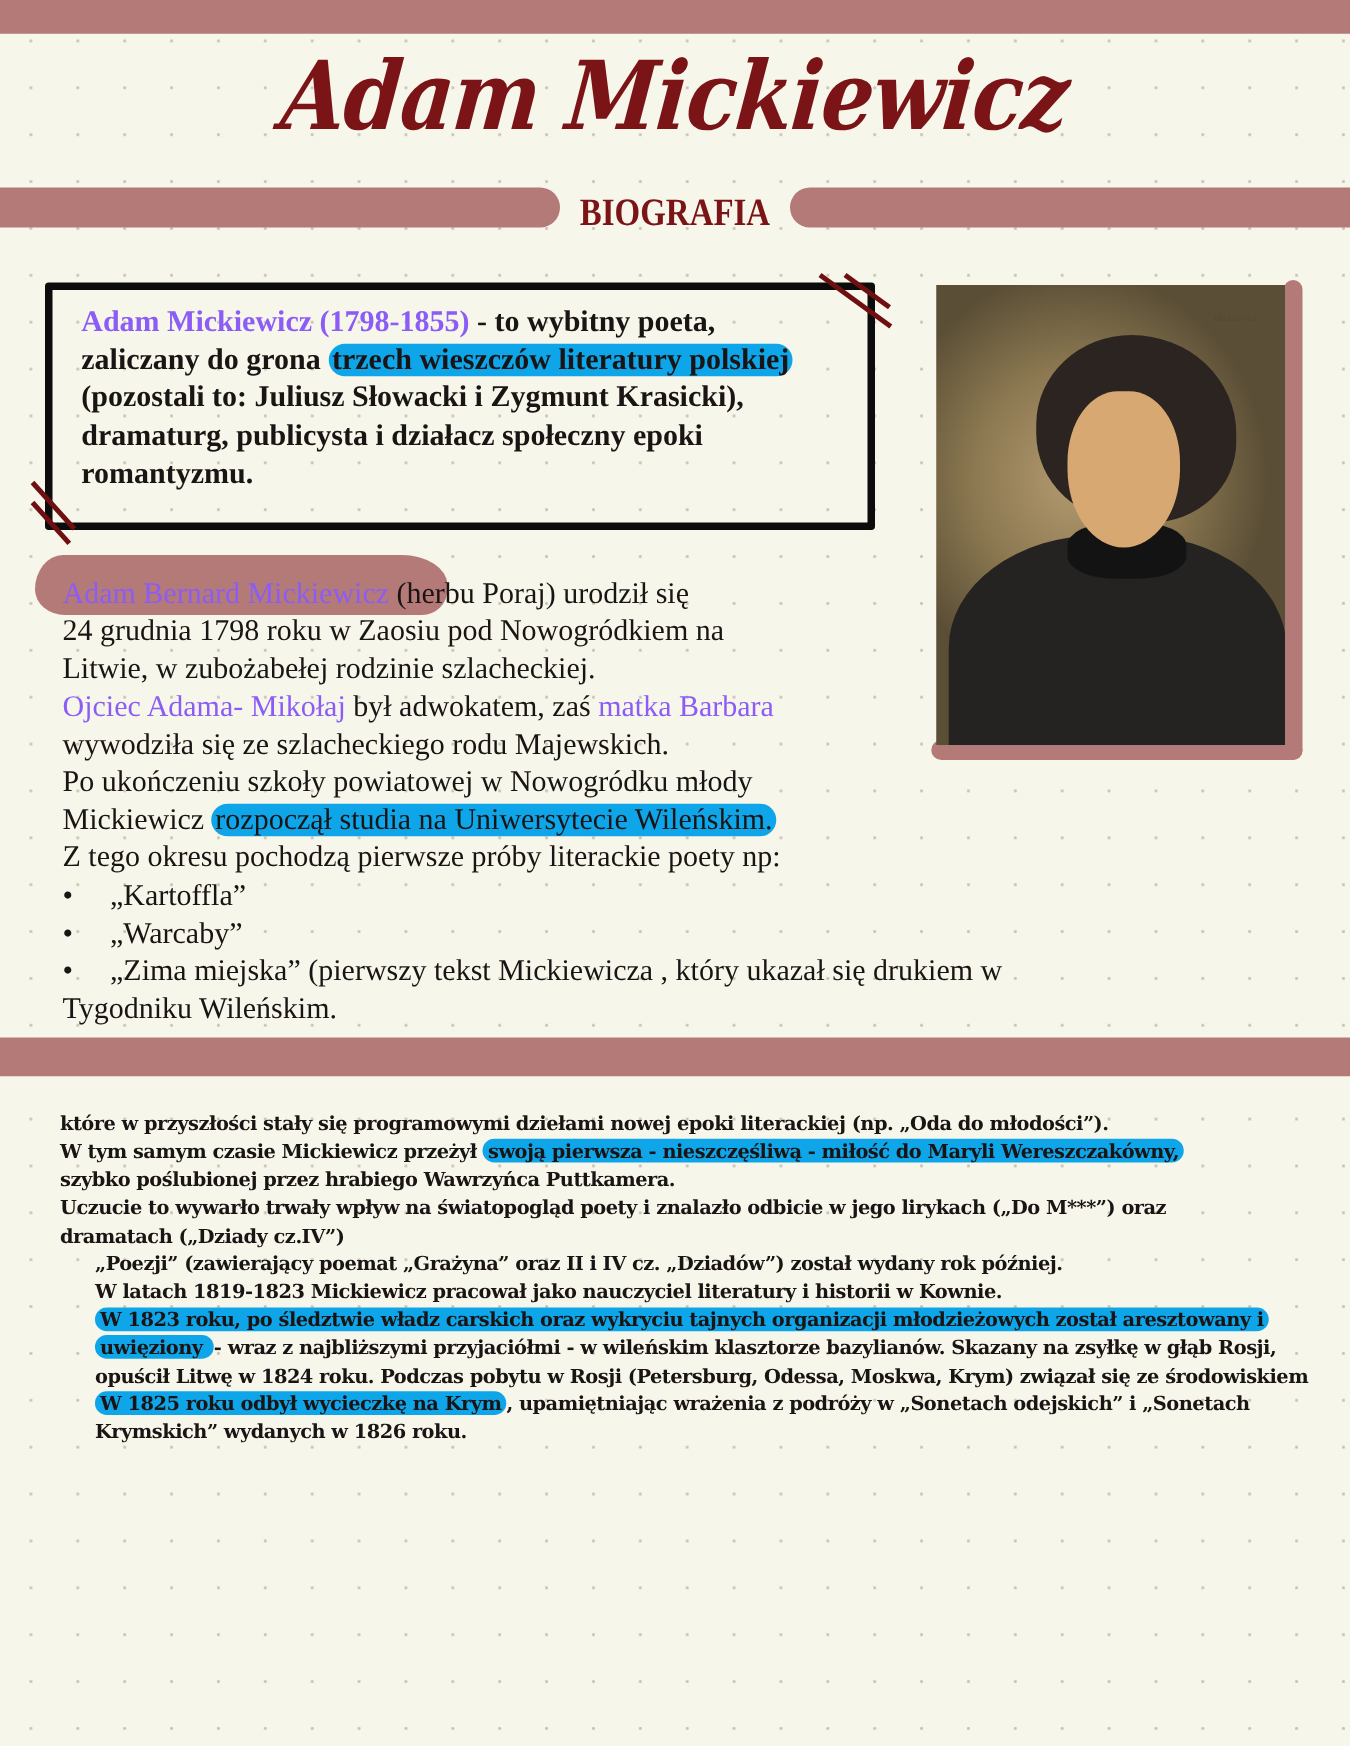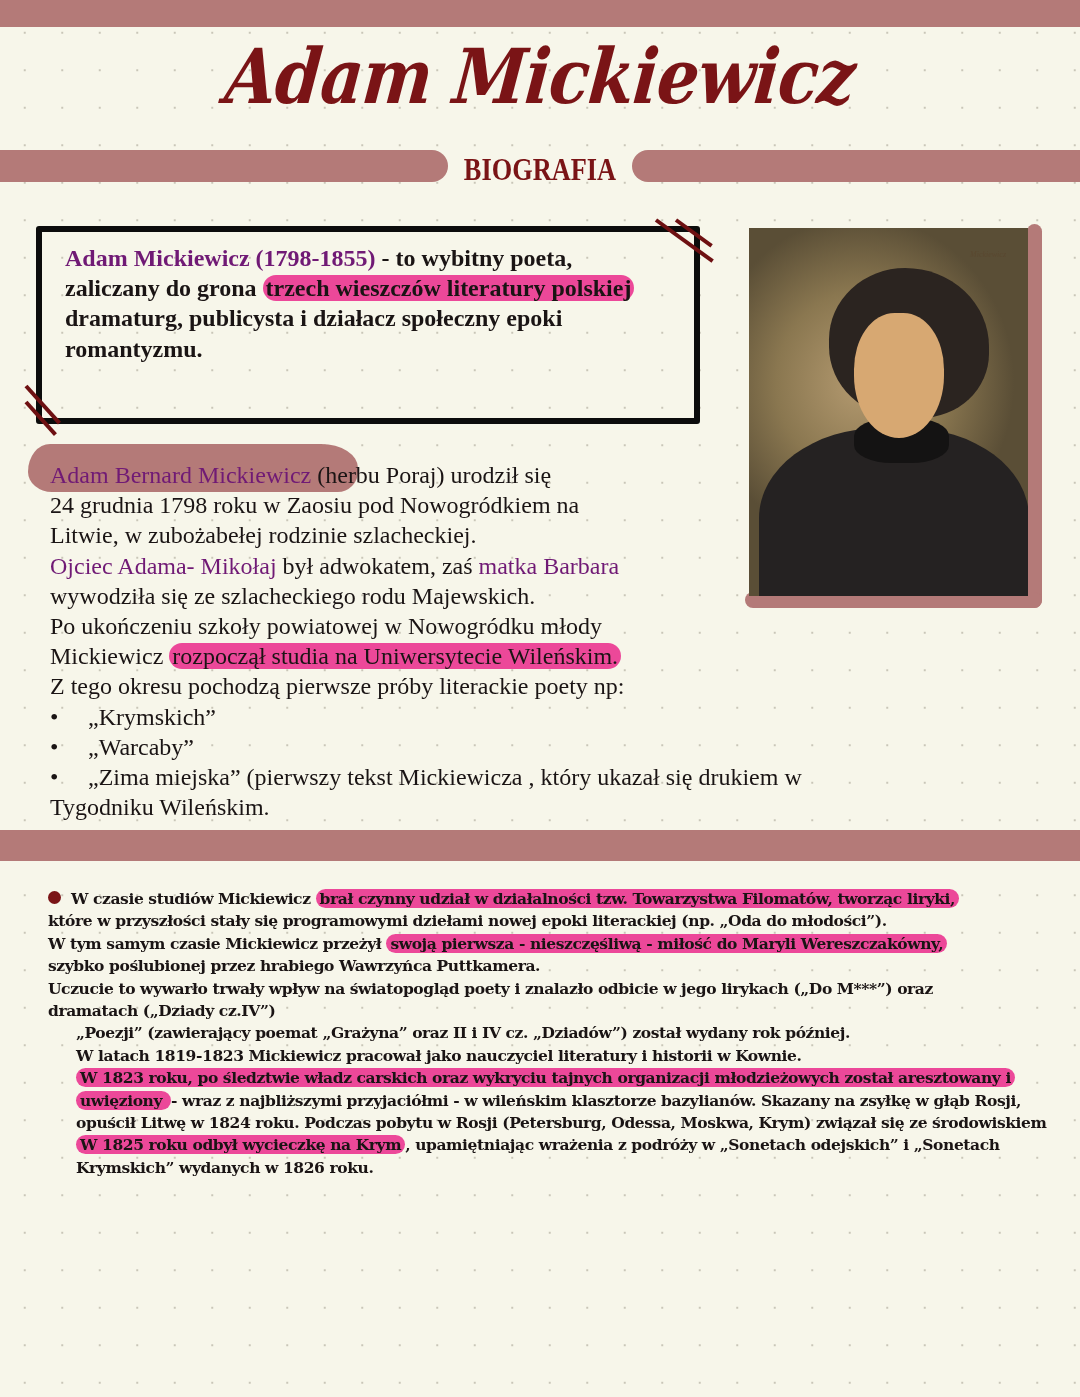--- a/index.html
+++ b/index.html
@@ -28,22 +28,22 @@
     transform: scaleX(0.85);
   }
   .intro-box {
     position: absolute; left: 36px; top: 226px; width: 652px; height: 186px;
     border: 6px solid #0c0c0c; border-radius: 3px; box-sizing: content-box;
   }
   .intro-text {
     position: absolute; left: 65px; top: 243px; width: 640px;
     font-size: 24px; font-weight: bold; line-height: 30.2px;
   }
-  .red { color: #701a75; }
-  .hl { background: #ec4899; border-radius: 14px; padding: 0 3px; }
+  .red { color: #8b5cf6; }
+  .hl { background: #0ea5e9; border-radius: 14px; padding: 0 3px; }
   .slash { position: absolute; width: 70px; height: 4px; background: #6e1012; transform-origin: left center; }
   .portrait-frame-v { left: 1027px; top: 224px; width: 15px; height: 384px; border-radius: 8px; }
   .portrait-frame-h { left: 745px; top: 592px; width: 297px; height: 16px; border-radius: 8px; }
   .portrait {
     position: absolute; left: 749px; top: 228px; width: 279px; height: 368px;
     background: radial-gradient(ellipse 55% 45% at 40% 42%, #b49a70 0%, #8a7750 55%, #5a4e36 100%);
     overflow: hidden;
   }
   .p-hair { position: absolute; left: 80px; top: 40px; width: 160px; height: 150px; border-radius: 50% 55% 45% 50%; background: #2b2420; }
   .p-face { position: absolute; left: 105px; top: 85px; width: 90px; height: 125px; border-radius: 45% 45% 50% 50%; background: #d7a872; }
@@ -84,20 +84,21 @@
 
 <div class="intro-box"></div>
 <div class="slash" style="left:656px;top:218px;transform:rotate(36deg);"></div>
 <div class="slash" style="left:676px;top:218px;transform:rotate(36deg);width:44px;"></div>
 <div class="slash" style="left:26px;top:384px;transform:rotate(48deg);width:50px;"></div>
 <div class="slash" style="left:26px;top:400px;transform:rotate(48deg);width:44px;"></div>
 
 <div class="intro-text">
   <div><span class="red">Adam Mickiewicz (1798-1855)</span><span> - to wybitny poeta,</span></div>
   <div><span>zaliczany do grona </span><span class="hl">trzech wieszczów literatury polskiej</span></div>
+  <div>(pozostali to: Juliusz Słowacki i Zygmunt Krasicki),</div>
   <div>dramaturg, publicysta i działacz społeczny epoki</div>
   <div>romantyzmu.</div>
 </div>
 
 <div class="band portrait-frame-v"></div>
 <div class="band portrait-frame-h"></div>
 <div class="portrait">
   <div class="p-coat"></div>
   <div class="p-collar"></div>
   <div class="p-hair"></div>
@@ -108,30 +109,29 @@
 <div class="blob"></div>
 <div class="bio-text">
   <span class="line"><span class="red">Adam Bernard Mickiewicz</span><span> (herbu Poraj) urodził się</span></span>
   <span class="line">24 grudnia 1798 roku w Zaosiu pod Nowogródkiem na</span>
   <span class="line">Litwie, w zubożabełej rodzinie szlacheckiej.</span>
   <span class="line"><span class="red">Ojciec Adama- Mikołaj</span><span> był adwokatem, zaś </span><span class="red">matka Barbara</span></span>
   <span class="line">wywodziła się ze szlacheckiego rodu Majewskich.</span>
   <span class="line">Po ukończeniu szkoły powiatowej w Nowogródku młody</span>
   <span class="line"><span>Mickiewicz </span><span class="hl">rozpoczął studia na Uniwersytecie Wileńskim.</span></span>
   <span class="line">Z tego okresu pochodzą pierwsze próby literackie poety np:</span>
-  <span class="line"><span class="bullet">•</span><span>„Krymskich”</span></span>
+  <span class="line"><span class="bullet">•</span><span>„Kartoffla”</span></span>
   <span class="line"><span class="bullet">•</span><span>„Warcaby”</span></span>
   <span class="line"><span class="bullet">•</span><span>„Zima miejska” (pierwszy tekst Mickiewicza , który ukazał się drukiem w</span></span>
   <span class="line">Tygodniku Wileńskim.</span>
 </div>
 
 <div class="band mid-band"></div>
 
 <div class="sec2">
-  <span class="l" style="padding-left:0"><span class="dot"></span><span>W czasie studiów Mickiewicz </span><span class="hl">brał czynny udział w działalności tzw. Towarzystwa Filomatów, tworząc liryki,</span></span>
   <span class="c">które w przyszłości stały się programowymi dziełami nowej epoki literackiej (np. „Oda do młodości”).</span>
   <span class="c"><span>W tym samym czasie Mickiewicz przeżył </span><span class="hl">swoją pierwsza - nieszczęśliwą - miłość do Maryli Wereszczakówny,</span></span>
   <span class="c">szybko poślubionej przez hrabiego Wawrzyńca Puttkamera.</span>
   <span class="c">Uczucie to wywarło trwały wpływ na światopogląd poety i znalazło odbicie w jego lirykach („Do M***”) oraz</span>
   <span class="c">dramatach („Dziady cz.IV”)</span>
   <span class="l">„Poezji” (zawierający poemat „Grażyna” oraz II i IV cz. „Dziadów”) został wydany rok później.</span>
   <span class="l">W latach 1819-1823 Mickiewicz pracował jako nauczyciel literatury i historii w Kownie.</span>
   <span class="l"><span class="hl">W 1823 roku, po śledztwie władz carskich oraz wykryciu tajnych organizacji młodzieżowych został aresztowany i</span></span>
   <span class="l"><span class="hl">uwięziony </span><span>- wraz z najbliższymi przyjaciółmi - w wileńskim klasztorze bazylianów. Skazany na zsyłkę w głąb Rosji,</span></span>
   <span class="l">opuścił Litwę w 1824 roku. Podczas pobytu w Rosji (Petersburg, Odessa, Moskwa, Krym) związał się ze środowiskiem</span>

